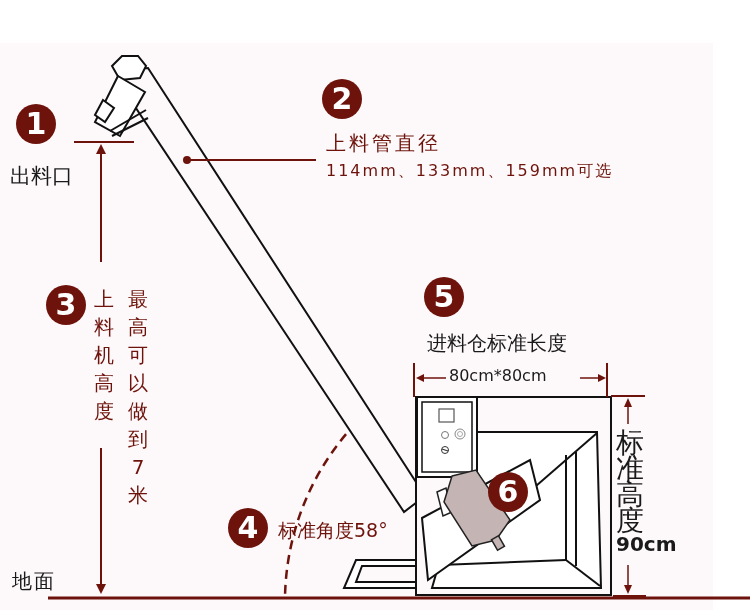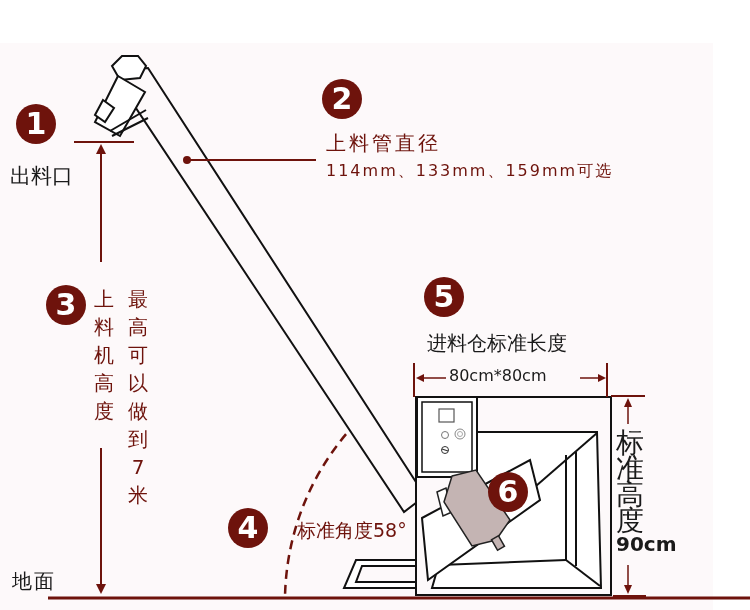--- a/index.html
+++ b/index.html
@@ -109,21 +109,21 @@
 
 <div class="badge" style="left:322px; top:79px;">2</div>
 <div class="lbl red" style="left:326px; top:130px; font-size:20px; letter-spacing:3px;">上料管直径</div>
 <div class="lbl red" style="left:326px; top:161px; font-size:16px; letter-spacing:2px;">114mm、133mm、159mm可选</div>
 
 <div class="badge" style="left:46px; top:285px;">3</div>
 <div class="vtext red" style="left:92px; top:285px;">上料机高度</div>
 <div class="vtext red" style="left:126px; top:285px;">最高可以做到7米</div>
 
 <div class="badge" style="left:228px; top:508px;">4</div>
-<div class="lbl red" style="left:297px; top:518px; font-size:19px;">标准角度58°</div>
+<div class="lbl red" style="left:278px; top:518px; font-size:19px;">标准角度58°</div>
 
 <div class="badge" style="left:424px; top:277px;">5</div>
 <div class="lbl blk" style="left:427px; top:330px; font-size:20px;">进料仓标准长度</div>
 <div class="lbl blk" style="left:449px; top:366px; font-size:16px;">80cm*80cm</div>
 
 <div class="badge" style="left:488px; top:472px;">6</div>
 
 <div class="vtext blk" style="left:616px; top:430px; font-size:28px; line-height:26px;">标准高度</div>
 <div class="lbl blk" style="left:616px; top:532px; font-size:20px;font-weight:bold;">90cm</div>
 

